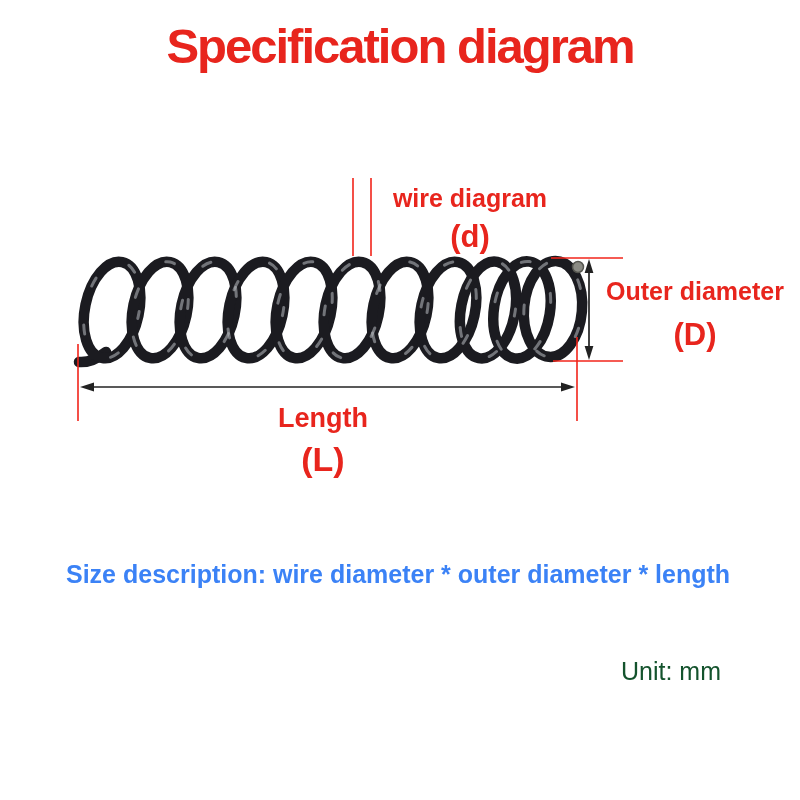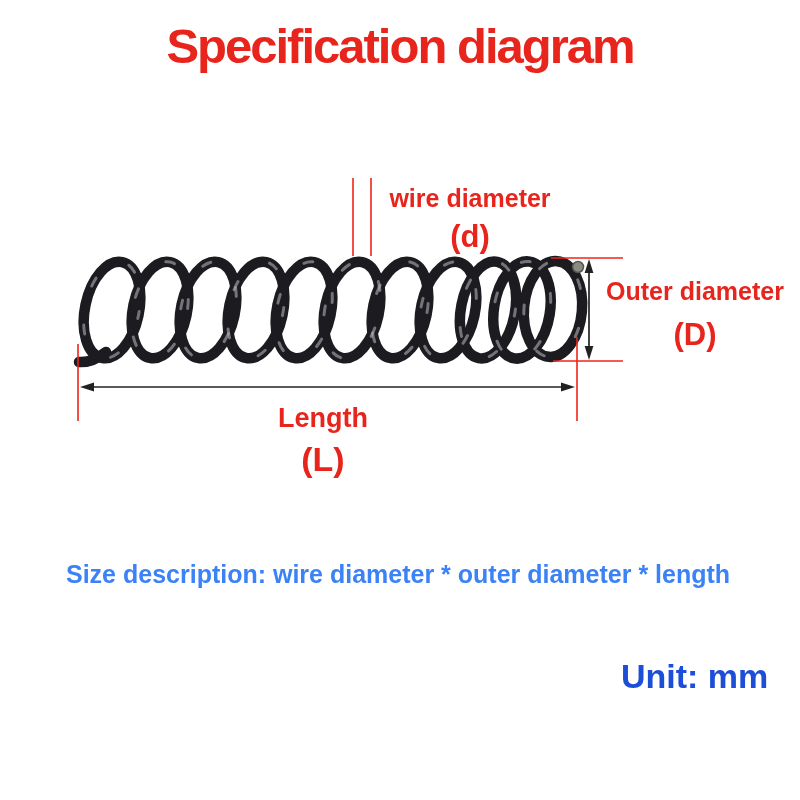--- a/index.html
+++ b/index.html
@@ -57,23 +57,23 @@
     top: 560px;
     font-size: 25px;
     font-weight: 600;
     color: #3b82f6;
     white-space: nowrap;
   }
   .unit-note {
     position: absolute;
     left: 621px;
     top: 657px;
-    font-size: 34px;
-    font-weight: 700;
-    color: #1d4ed8;
+    font-size: 25px;
+    font-weight: 400;
+    color: #14532d;
     white-space: nowrap;
   }
   svg.diagram {
     position: absolute;
     left: 0;
     top: 0;
   }
   .shine {
     stroke: #b9bdc2;
     stroke-opacity: 0.55;
@@ -144,21 +144,21 @@
       <g stroke="none" fill="#222222">
         <polygon points="80,387 94,382.6 94,391.4"></polygon>
         <polygon points="575,387 561,382.6 561,391.4"></polygon>
         <polygon points="589,259 584.6,273 593.4,273"></polygon>
         <polygon points="589,360 584.6,346 593.4,346"></polygon>
       </g>
     </g>
   </svg>
 
   <div class="dim-label wire-label">
-    <div class="lbl">wire diameter</div>
+    <div class="lbl">wire diagram</div>
     <div class="sym">(d)</div>
   </div>
 
   <div class="dim-label outer-label">
     <div class="lbl">Outer diameter</div>
     <div class="sym">(D)</div>
   </div>
 
   <div class="dim-label length-label">
     <div class="lbl">Length</div>

